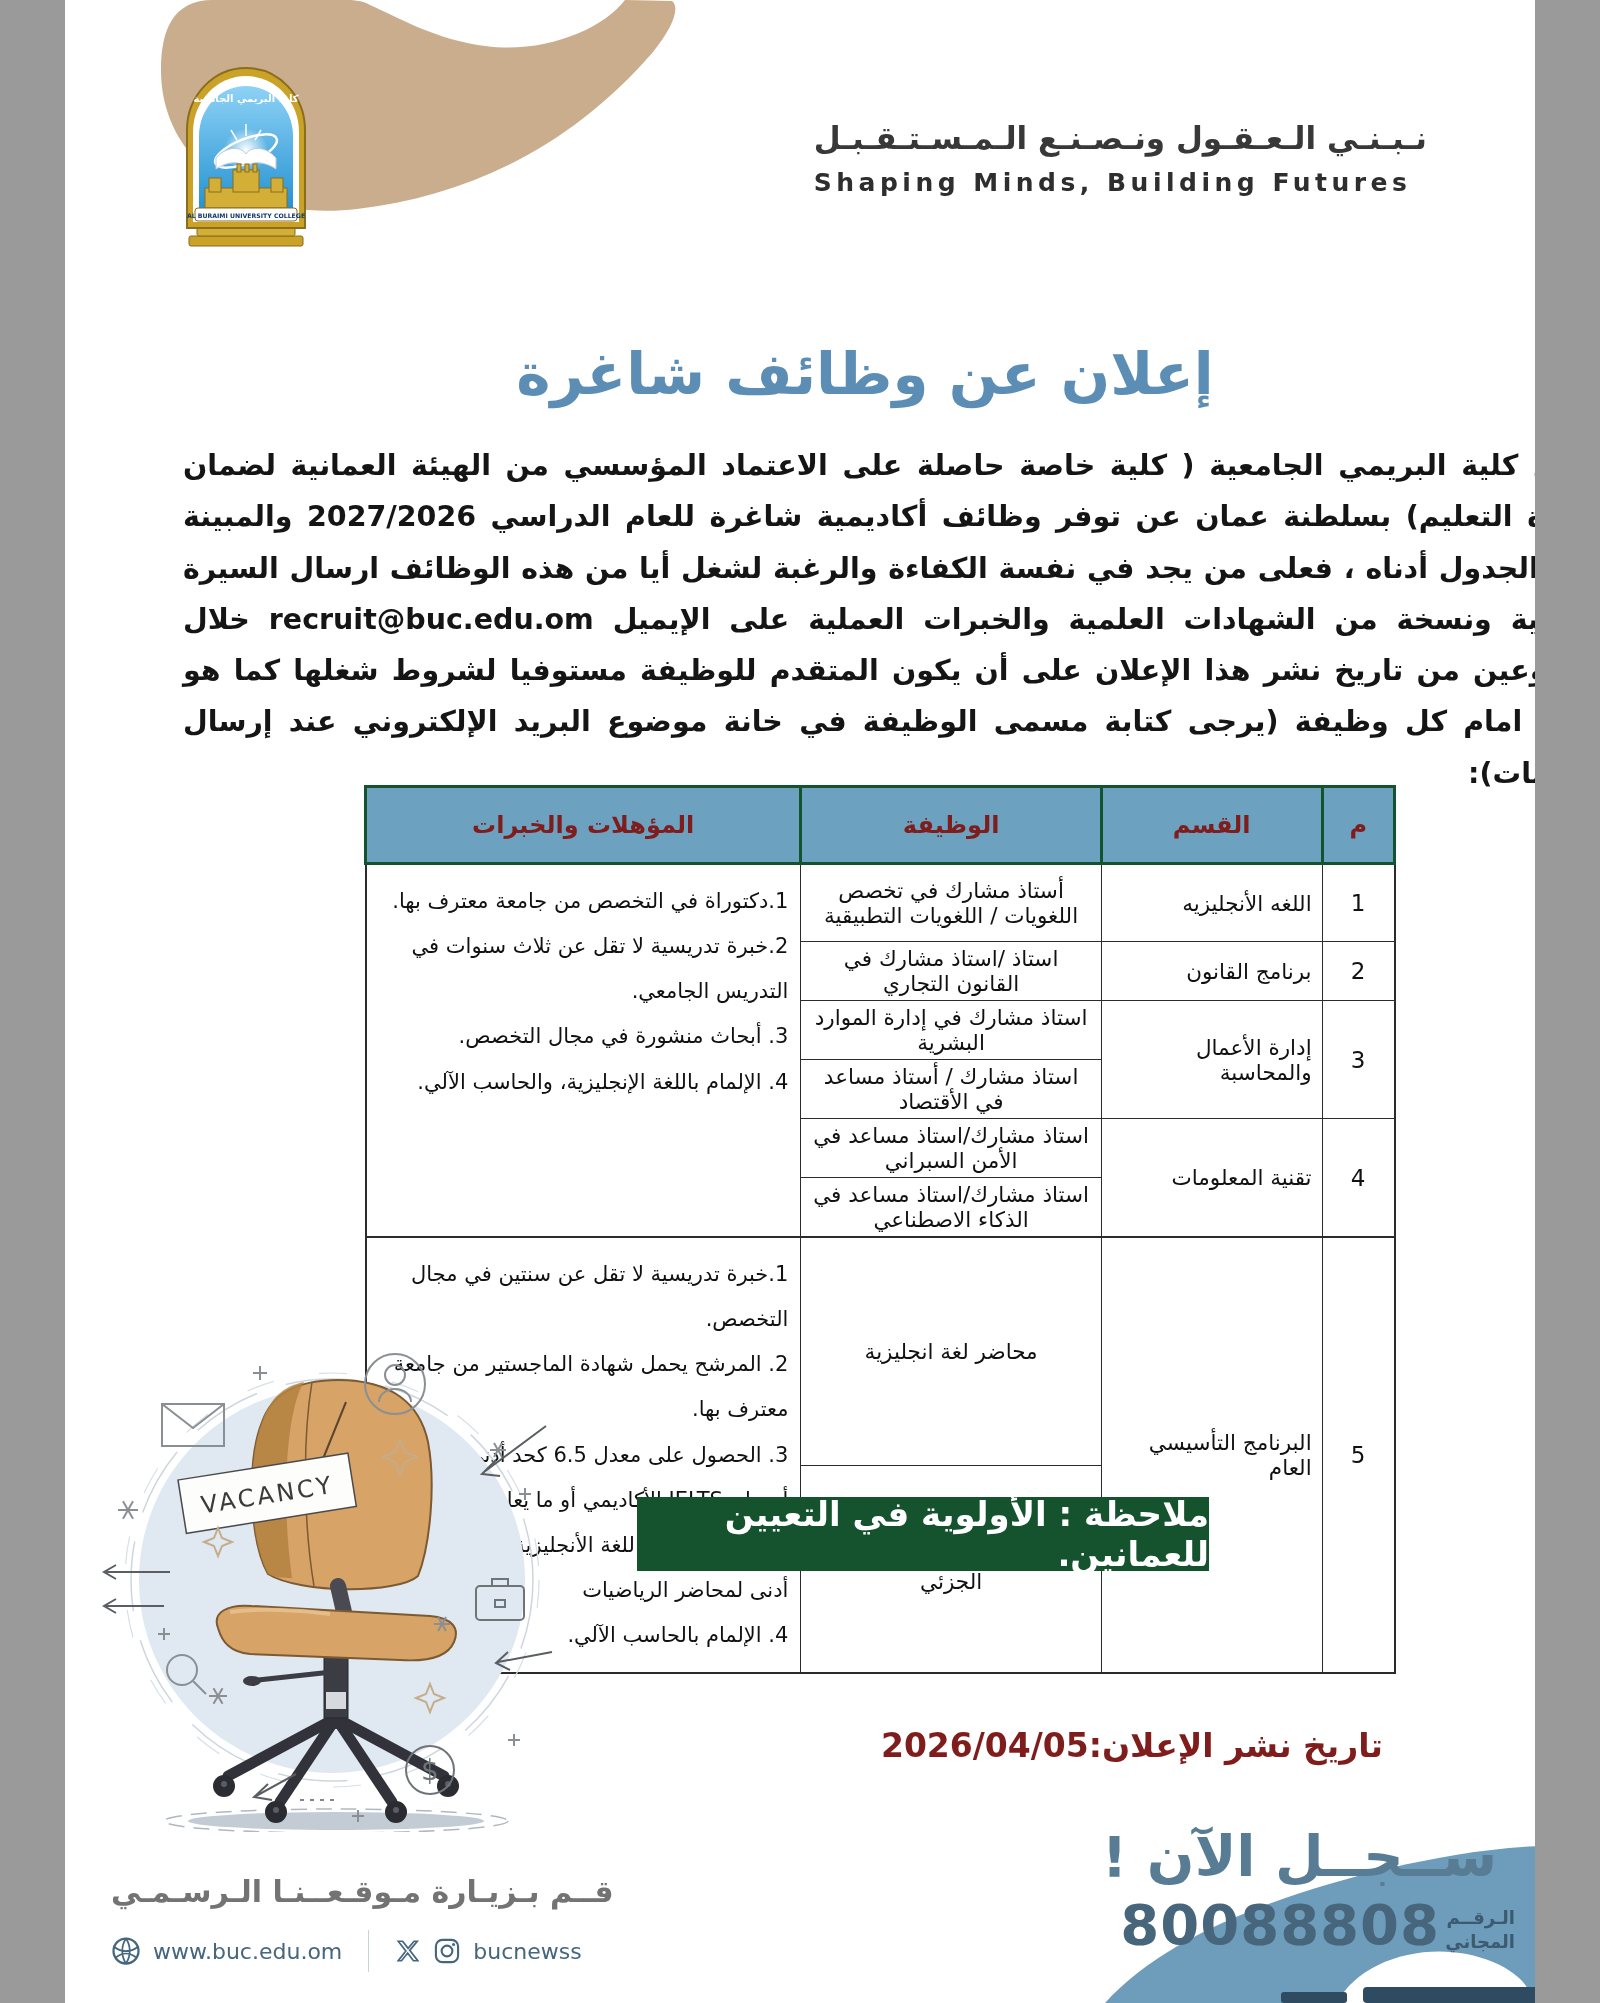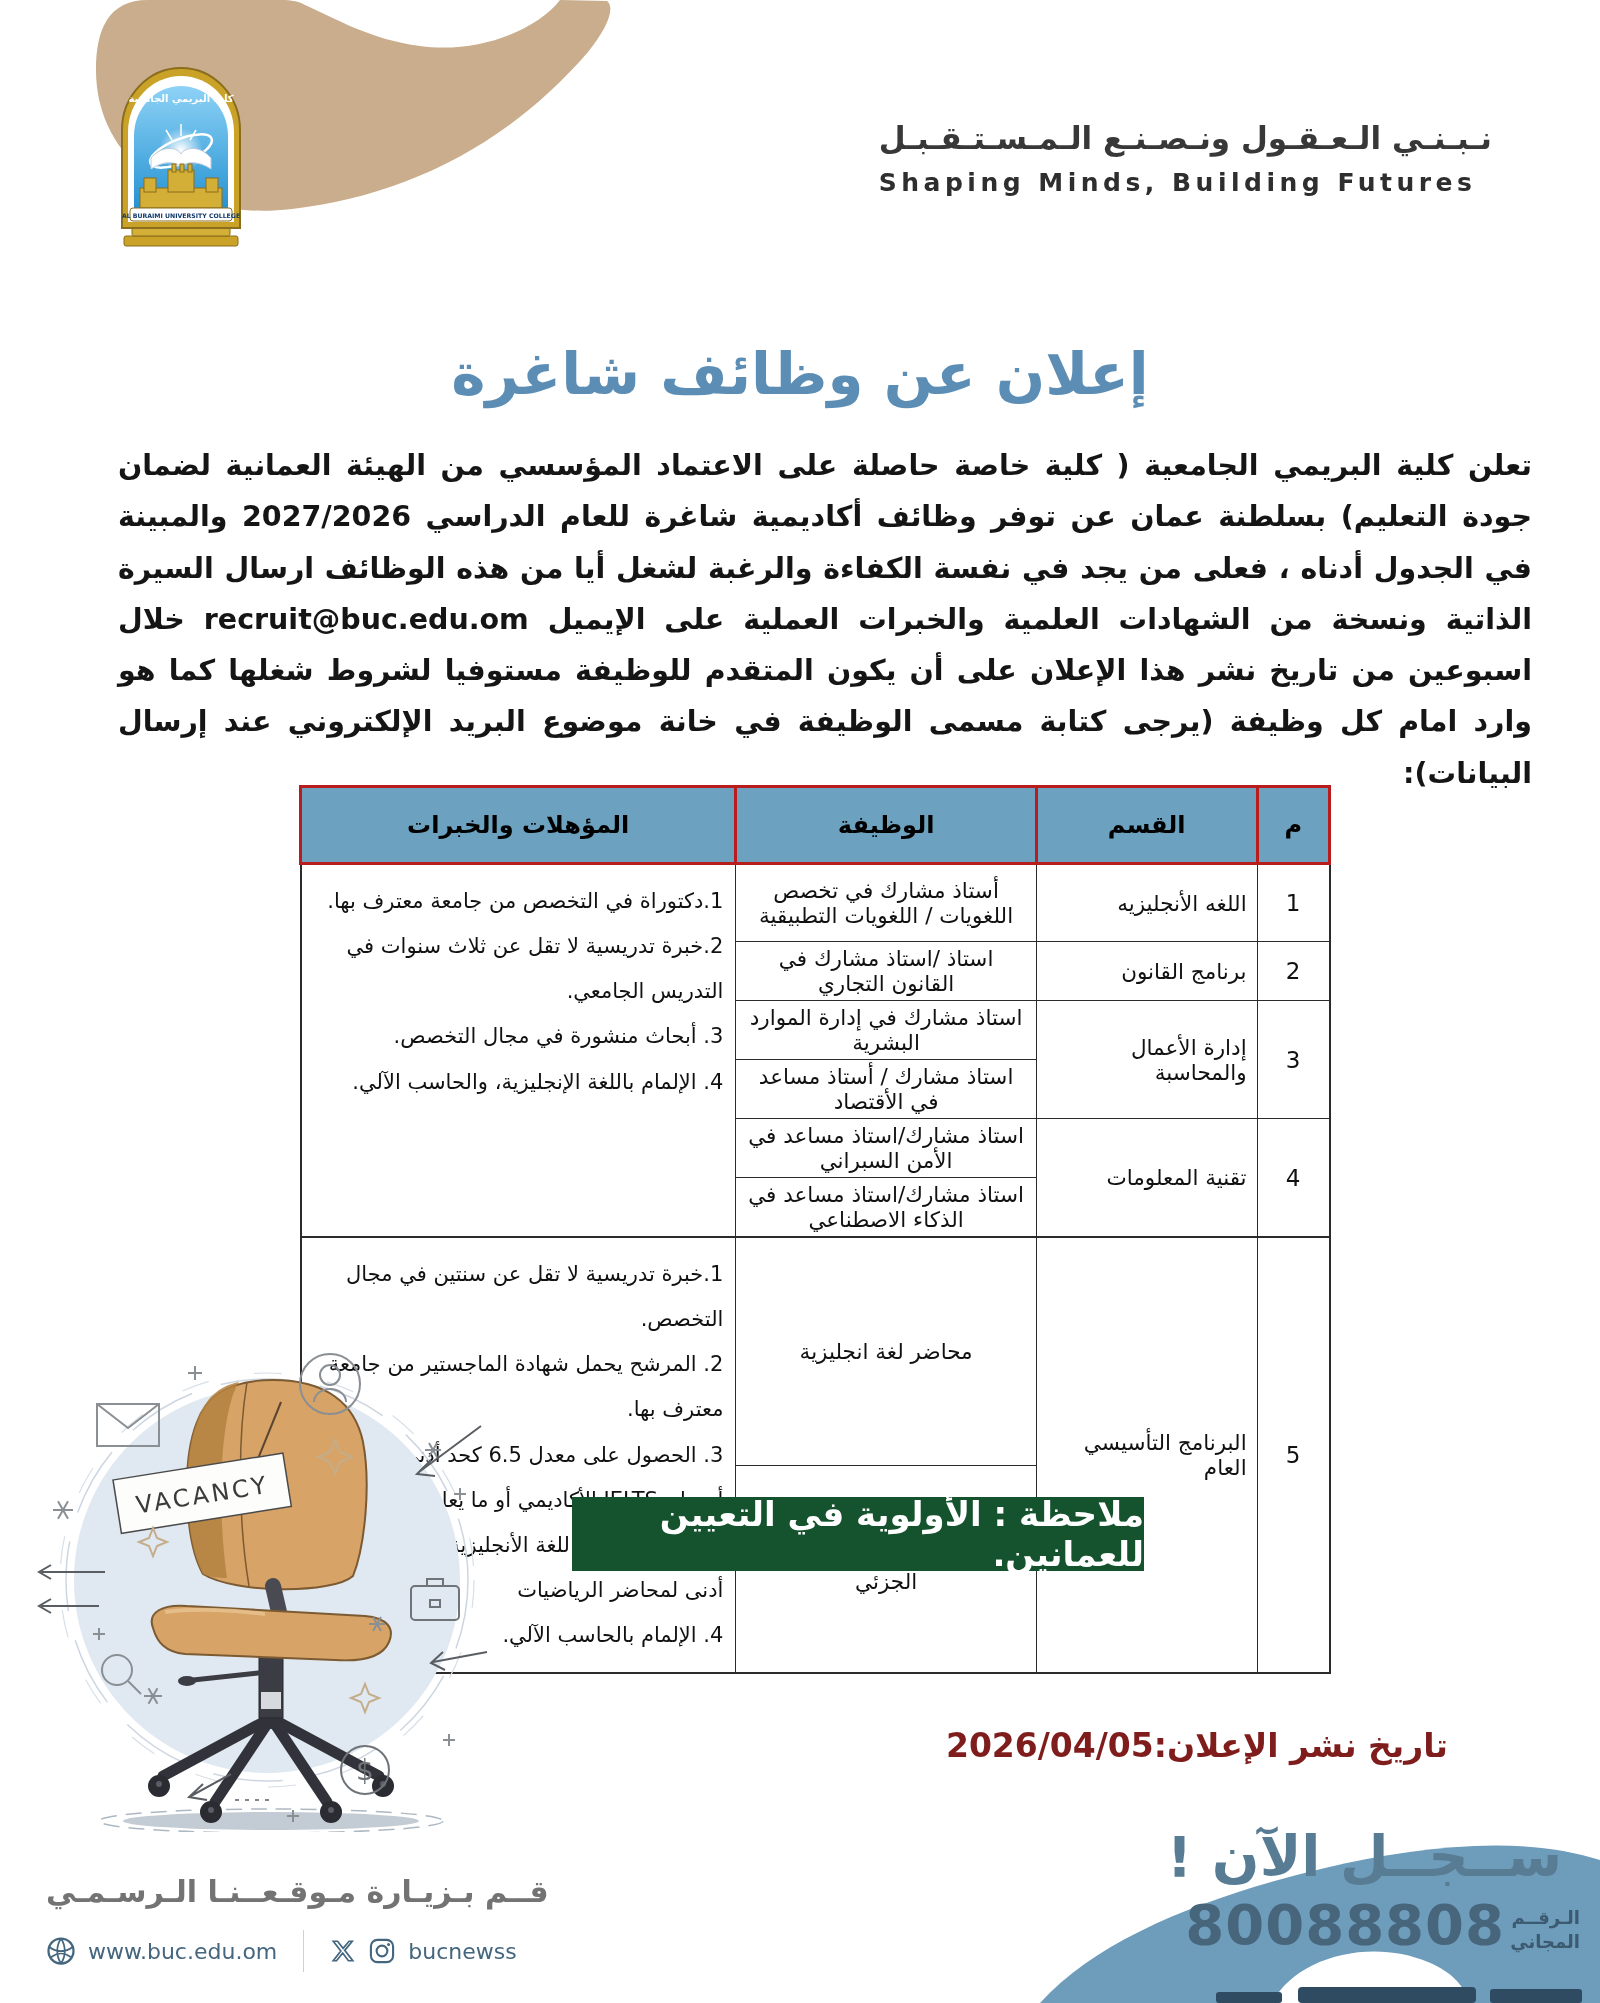--- a/index.html
+++ b/index.html
@@ -1,17 +1,17 @@
 <!DOCTYPE html>
 <html lang="ar"><head>
 <meta charset="utf-8">
 <style>
   html,body{margin:0;padding:0;background:#9a9a9a;}
   .page{
-    position:relative;width:1600px;height:2003px;background:#ffffff;
+    position:relative;width:1470px;height:2003px;background:#ffffff;
     overflow:hidden;margin:0 auto;
     font-family:"DejaVu Sans",sans-serif;
   }
   .abs{position:absolute;}
   
   .gold-swoosh{left:0;top:0;width:700px;height:260px;}
   .logo{left:100px;top:50px;width:162px;height:200px;}
   .college-name{left:268px;top:96px;width:330px;text-align:right;direction:rtl;}
   .college-name .ar{font-size:37px;font-weight:bold;color:#1e1e1e;line-height:1.1;}
   .college-name .en{font-size:26px;color:#1e1e1e;letter-spacing:.5px;direction:ltr;text-align:left;margin-top:4px;font-weight:500;}
@@ -20,22 +20,22 @@
   .slogan .en{font-size:25px;font-weight:bold;color:#2e2e2e;letter-spacing:4.5px;margin-top:12px;direction:ltr;}
   
   .main-title{left:0;top:340px;width:1600px;text-align:center;direction:rtl;
     font-size:58px;font-weight:bold;color:#5c8eb5;}
   .intro{left:118px;top:440px;width:1414px;direction:rtl;text-align:justify;
     font-size:28.5px;font-weight:bold;color:#151515;line-height:1.8;}
   
   .jobs-table{left:299px;top:785px;width:1032px;border-collapse:collapse;direction:rtl;
     font-family:"DejaVu Serif","DejaVu Sans",serif;color:#111;}
   .jobs-table th{
-    background:#6ca1bf;color:#000000;font-weight:bold;font-size:24px;
-    border:3px solid #b91c1c;padding:6px;height:62px;text-align:center;
+    background:#6ca1bf;color:#7f1d1d;font-weight:bold;font-size:24px;
+    border:3px solid #14532d;padding:6px;height:62px;text-align:center;
     font-family:"DejaVu Sans",sans-serif;
   }
   .jobs-table td{border:1px solid #2b2b2b;font-size:21.5px;vertical-align:middle;padding:4px 10px;
     font-family:"DejaVu Sans",sans-serif;}
   .jobs-table{border:2px solid #2b2b2b;}
   td.c-no{text-align:center;width:56px;font-size:23px;}
   td.c-dept{text-align:right;width:215px;}
   td.c-pos{text-align:center;width:305px;}
   td.c-qual{width:454px;vertical-align:top;padding:14px 12px;}
   .qual-line{display:block;text-align:right;line-height:2.15;font-size:21px;}

